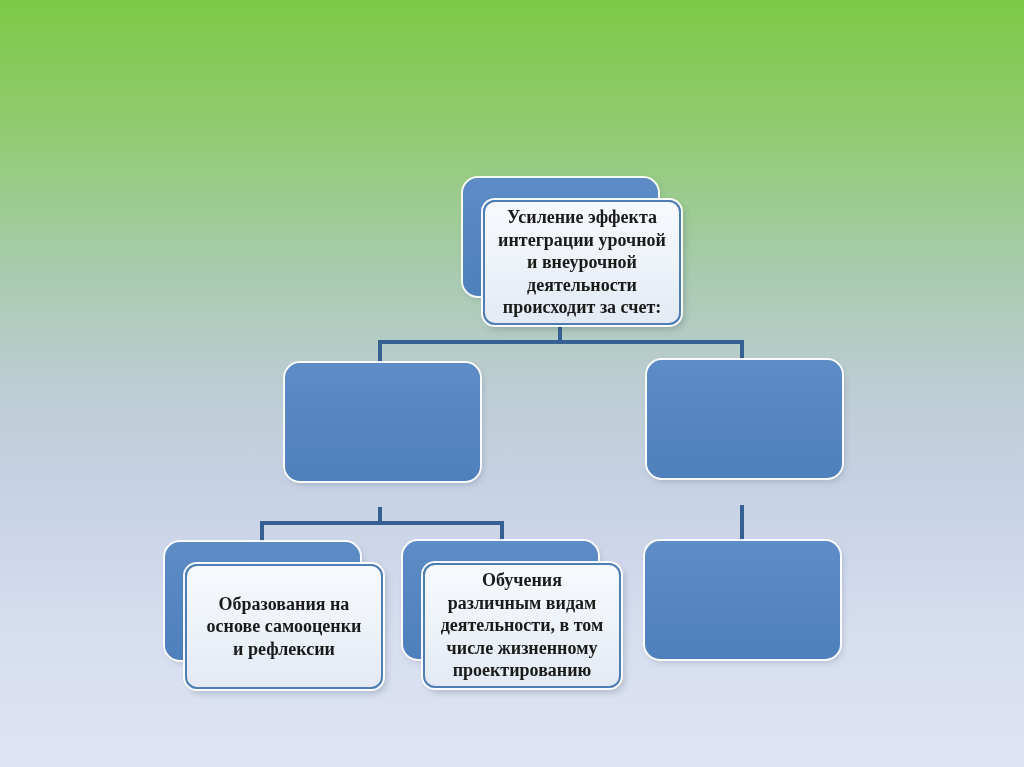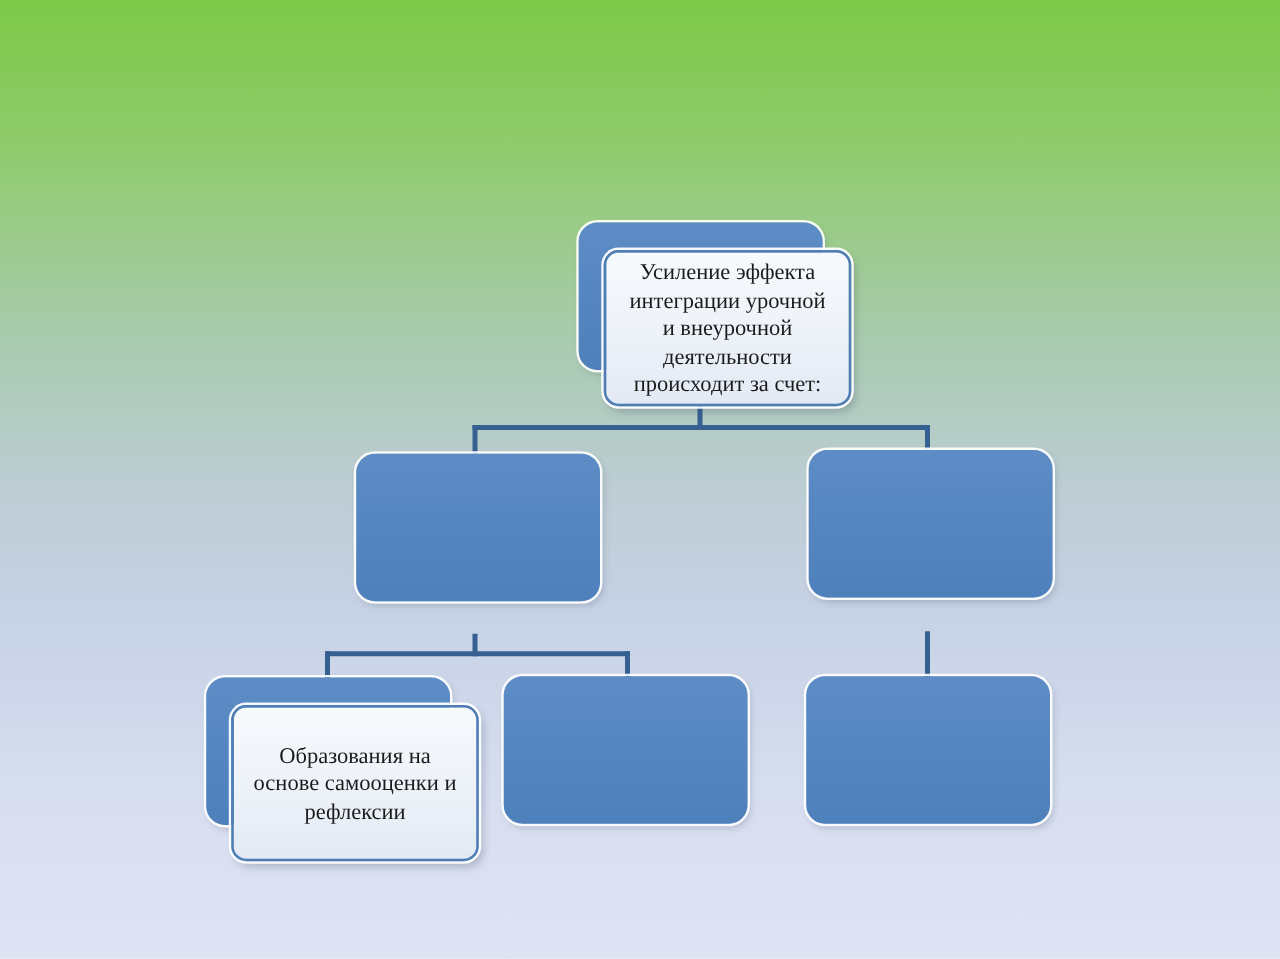--- a/index.html
+++ b/index.html
@@ -27,21 +27,21 @@
   .connector{position:absolute;background:var(--connector);}
   .c-v1{left:558px;top:325px;width:4px;height:19px;}
   .c-h1{left:378px;top:340px;width:366px;height:4px;}
   .c-v2{left:378px;top:340px;width:4px;height:27px;}
   .c-v3{left:740px;top:340px;width:4px;height:24px;}
   .c-v4{left:378px;top:507px;width:4px;height:18px;}
   .c-h2{left:260px;top:521px;width:244px;height:4px;}
   .c-v5{left:260px;top:521px;width:4px;height:25px;}
   .c-v6{left:500px;top:521px;width:4px;height:25px;}
   .c-v7{left:740px;top:505px;width:4px;height:41px;}
-  .card{position:absolute;width:176px;height:147px;}
+  .card{position:absolute;width:176px;height:147px;font-weight:bold;}
   .card .back{
     position:absolute;left:0;top:0;width:195px;height:118px;border-radius:15px;
     background:linear-gradient(180deg,var(--box-back-light),var(--box-back));
     box-shadow:0 0 0 2px rgba(255,255,255,.92), 2px 3px 6px rgba(55,70,95,.25);
   }
   .card .front{
     position:absolute;left:20px;top:22px;width:198px;height:125px;border-radius:12px;
     background:linear-gradient(180deg,var(--front-fill-top) 0%,#edf2f9 55%,var(--front-fill-bottom) 100%);
     border:2px solid var(--front-border);
     box-shadow:0 0 0 2px rgba(255,255,255,.95), 3px 4px 7px rgba(55,70,95,.28);
@@ -87,19 +87,20 @@
     <div class="back"></div>
   </div>
 
   <div class="card card-bot-left">
     <div class="back"></div>
     <div class="front">Образования на основе самооценки и рефлексии</div>
   </div>
 
   <div class="card card-bot-mid">
     <div class="back"></div>
+    <div class="front">Обучения различным видам деятельности, в том числе жизненному проектированию</div>
   </div>
 
   <div class="card card-bot-right">
     <div class="back"></div>
   </div>
 
 </div>
 
 </body></html>

